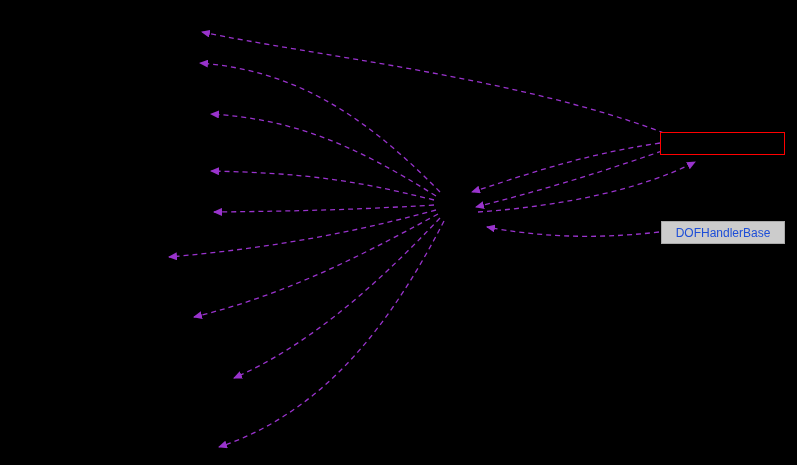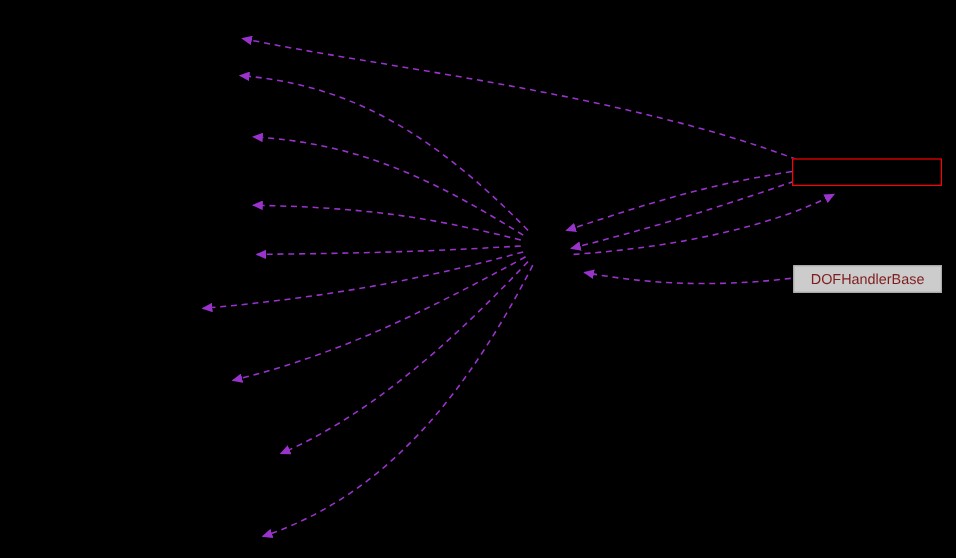--- a/index.html
+++ b/index.html
@@ -43,21 +43,21 @@
     border: 1.5px solid #ff0000;
     background: #000000;
     color: #000000;
   }
   .node-gray {
     left: 661px;
     top: 221px;
     width: 124px;
     background: #cccccc;
     border: 1px solid #aaaaaa;
-    color: #7f1d1d;
+    color: #1d4ed8;
   }
 </style>
 </head>
 <body>
 
 <div id="canvas">
 
   <svg class="graph" width="797" height="465" viewBox="0 0 797 465">
     <defs>
       <marker id="arrow" orient="auto" markerWidth="10" markerHeight="8" refX="8" refY="4" markerUnits="userSpaceOnUse">

